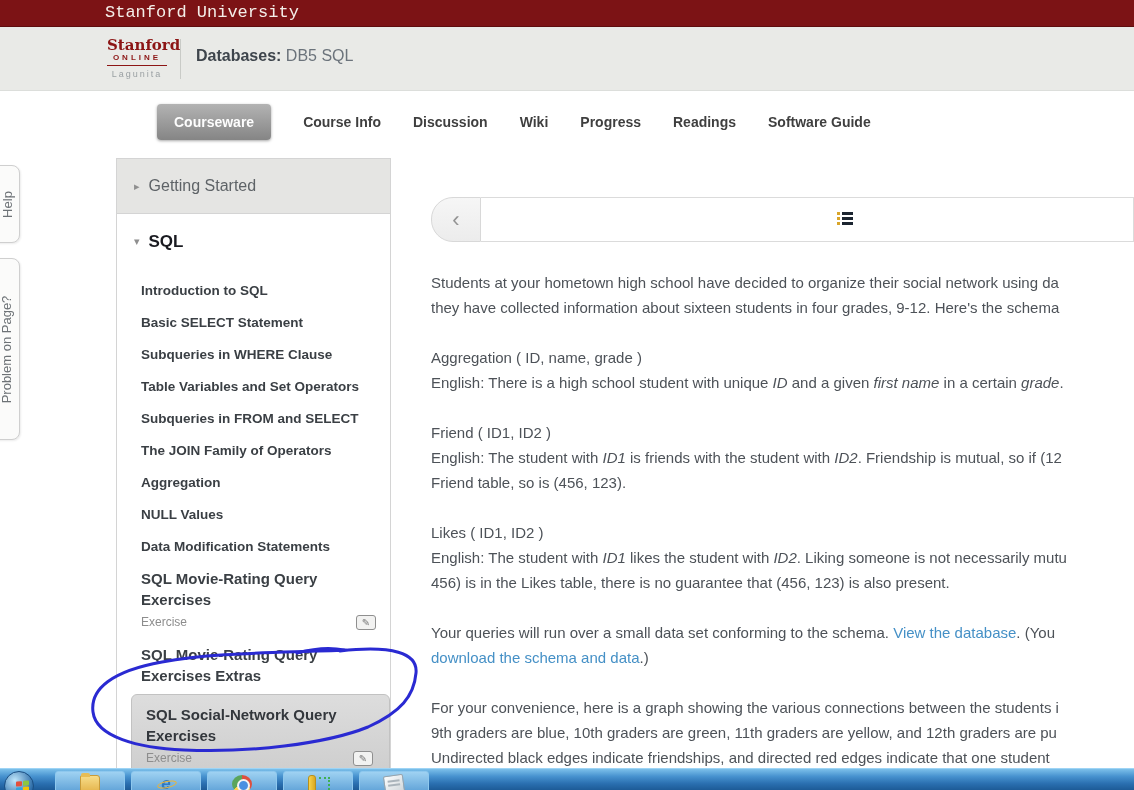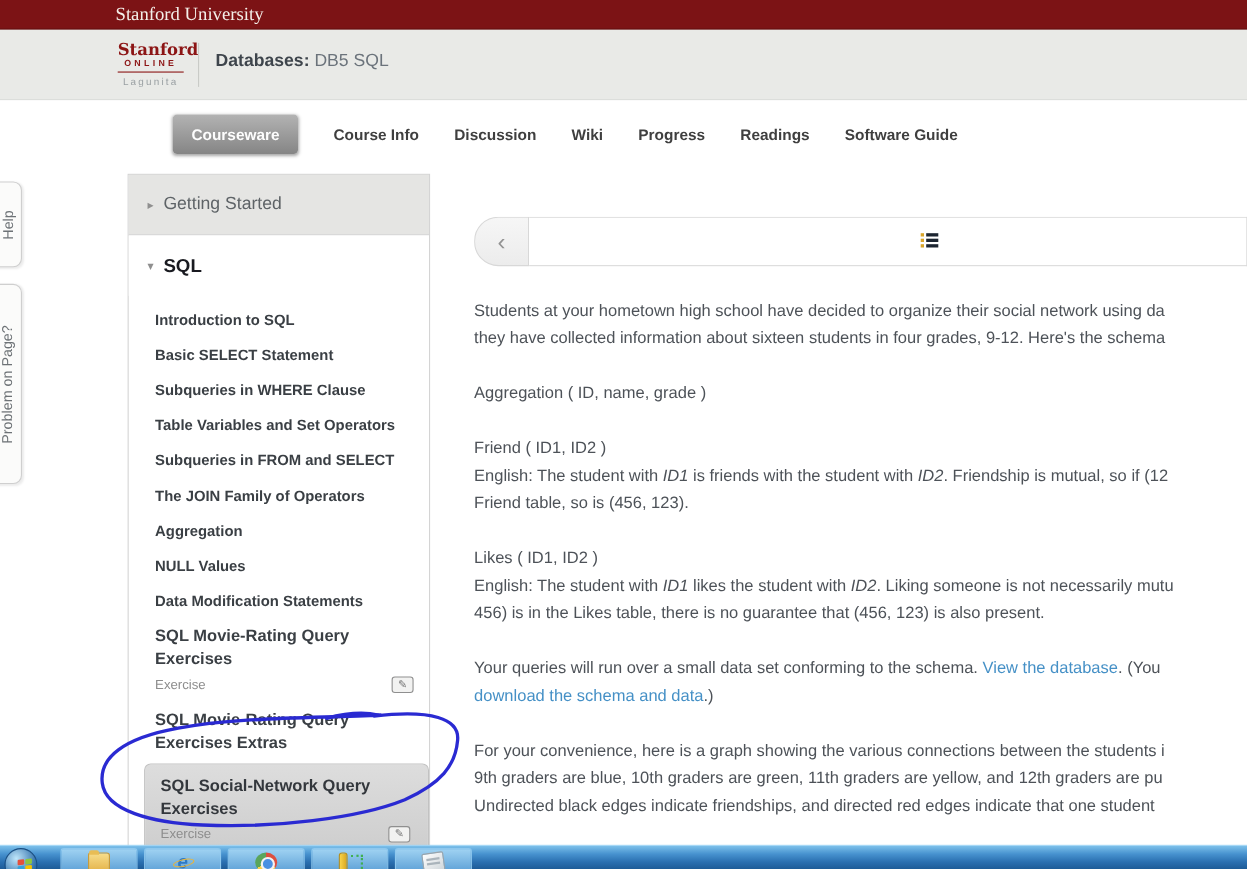--- a/index.html
+++ b/index.html
@@ -4,21 +4,21 @@
 <style>
   * { margin:0; padding:0; box-sizing:border-box; }
   html,body { width:1134px; height:790px; overflow:hidden; background:#fff;
               font-family:"Liberation Sans", sans-serif; }
   .page { position:relative; width:1134px; height:790px; background:#fff; }
 
   
   .topbar { position:absolute; left:0; top:0; width:1134px; height:27px;
             background:#7c1315; border-bottom:1px solid #5e0d0e; }
   .topbar-title { position:absolute; left:105px; top:3px; color:#f4efe9;
-                  font-family:Liberation Serif, serif; font-size:17px; }
+                  font-family:Liberation Mono, monospace; font-size:17px; }
 
   
   .siteheader { position:absolute; left:0; top:27px; width:1134px; height:64px;
                 background:#e9eae7; border-bottom:1px solid #dcdedb; }
   .logo { position:absolute; left:107px; top:11px; width:60px; text-align:center; }
   .logo-stanford { color:#8c1515; font-family:"DejaVu Serif", serif;
                    font-size:15px; font-weight:bold; line-height:15px; }
   .logo-online { color:#8c1515; font-size:8px; font-weight:bold;
                  letter-spacing:3px; line-height:10px;
                  border-bottom:1px solid #8c1515; padding-bottom:2px; }
@@ -252,20 +252,21 @@
             </div>
         </div>
       </div>
     </div>
 
     <div class="prose">
       <div class="line">Students at your hometown high school have decided to organize their social network using da</div>
       <div class="line">they have collected information about sixteen students in four grades, 9-12. Here's the schema</div>
       <div class="gap"></div>
       <div class="line">Aggregation ( ID, name, grade )</div>
+      <div class="line">English: There is a high school student with unique <i>ID</i> and a given <i>first name</i> in a certain <i>grade</i>.</div>
       <div class="gap"></div>
       <div class="line">Friend ( ID1, ID2 )</div>
       <div class="line">English: The student with <i>ID1</i> is friends with the student with <i>ID2</i>. Friendship is mutual, so if (12</div>
       <div class="line">Friend table, so is (456, 123).</div>
       <div class="gap"></div>
       <div class="line">Likes ( ID1, ID2 )</div>
       <div class="line">English: The student with <i>ID1</i> likes the student with <i>ID2</i>. Liking someone is not necessarily mutu</div>
       <div class="line">456) is in the Likes table, there is no guarantee that (456, 123) is also present.</div>
       <div class="gap"></div>
       <div class="line">

